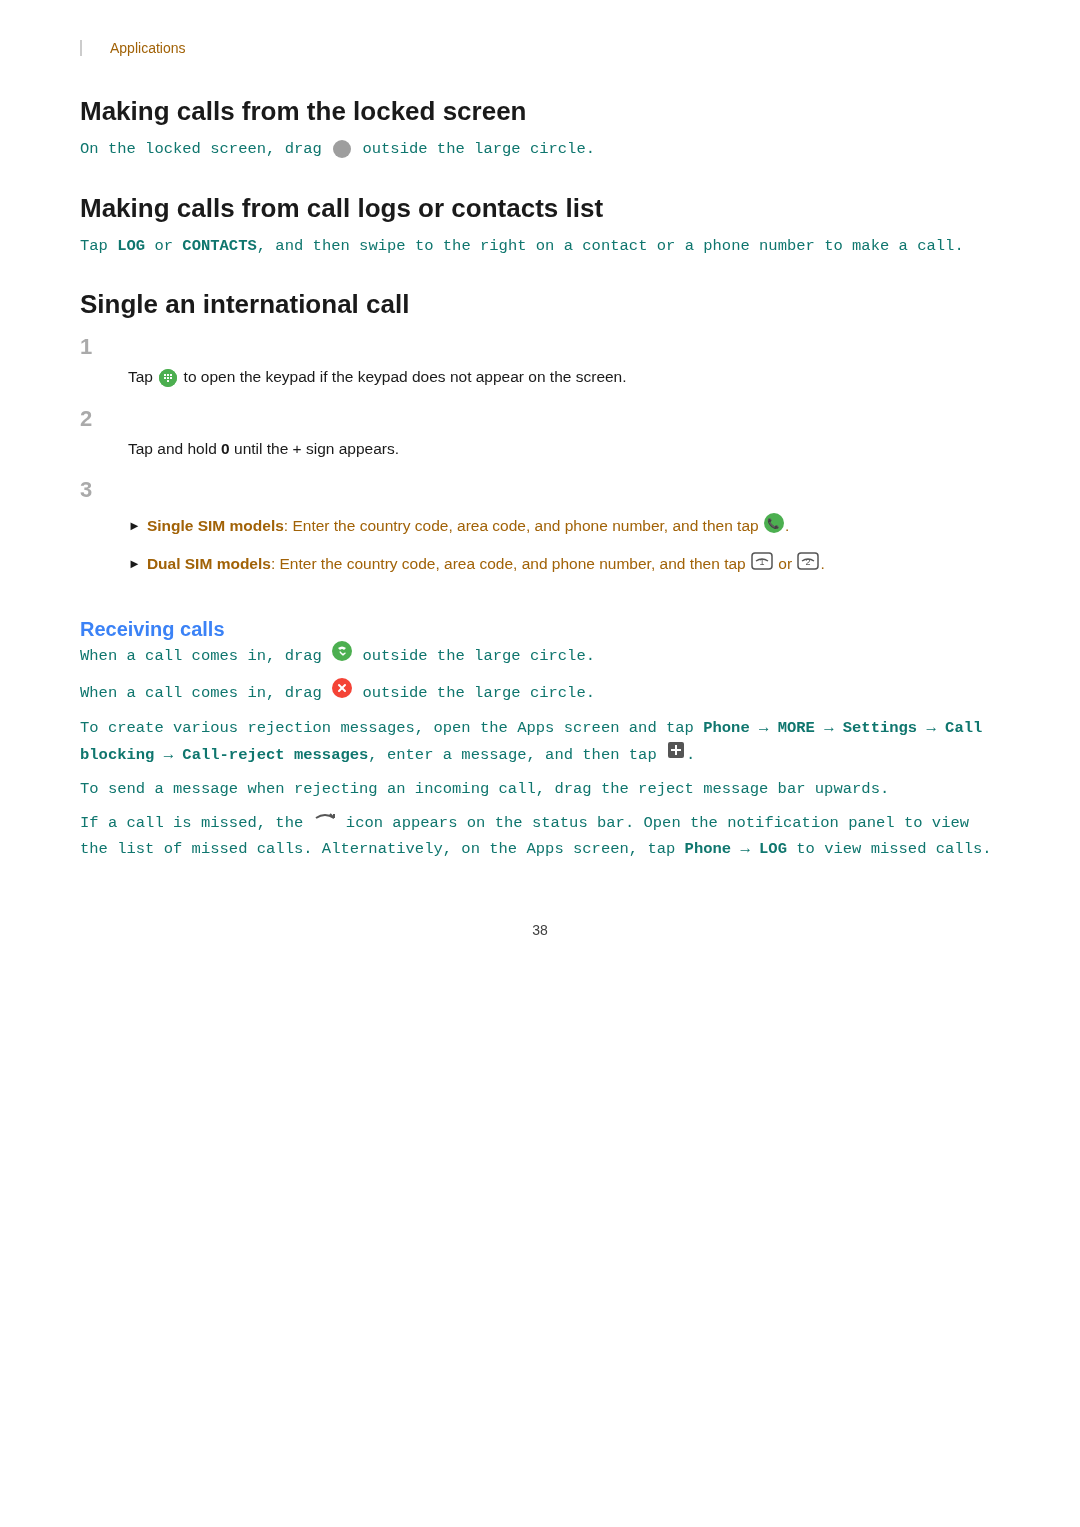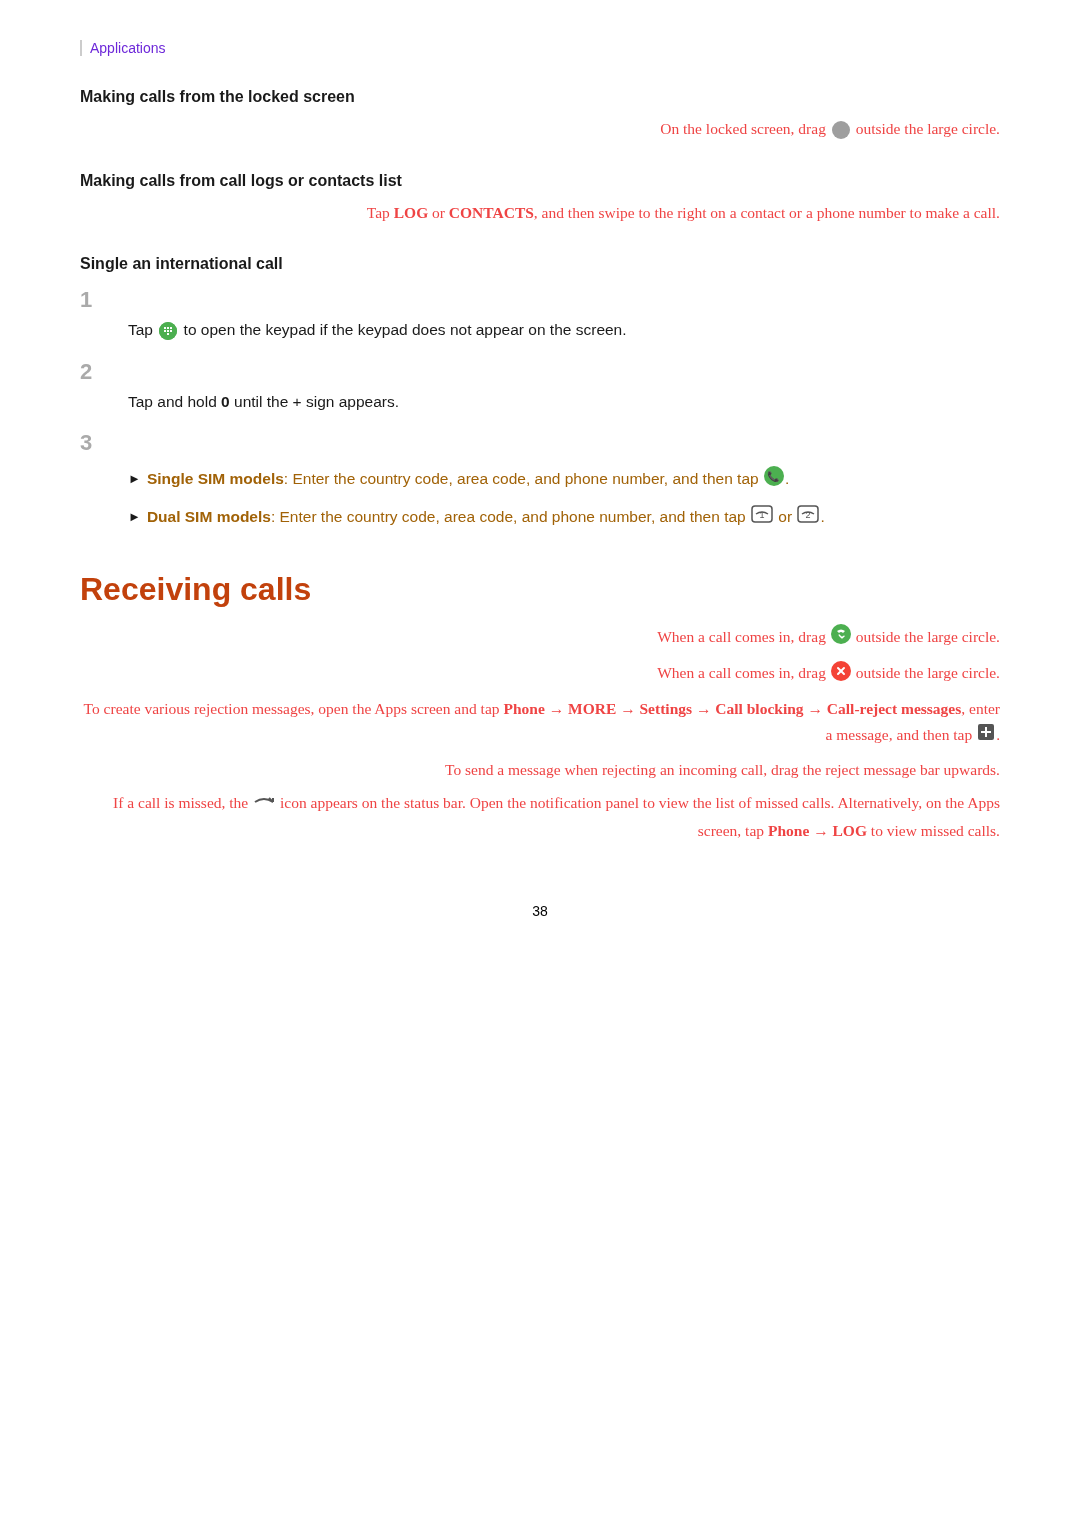--- a/index.html
+++ b/index.html
@@ -18,52 +18,50 @@
       position: relative;
     }
 
     .page-container {
       padding: 40px 80px 60px 80px;
       max-width: 1080px;
     }
 
     .breadcrumb {
       font-size: 14px;
-      color: #6d28d9;
-      font-family: Arial, sans-serif;
-      margin-bottom: 32px;
+      color: #a16207;
+      font-family: Arial, sans-serif;
+      margin-bottom: 40px;
       border-left: 2px solid #ccc;
-      padding-left: 8px;
+      padding-left: 28px;
     }
 
     .section-heading {
-      font-size: 16px;
+      font-size: 26px;
       font-weight: bold;
       color: #1a1a1a;
       font-family: Arial, sans-serif;
       margin-bottom: 10px;
       margin-top: 30px;
     }
 
     .main-section-heading {
-      font-size: 32px;
+      font-size: 20px;
       font-weight: bold;
-      color: #c2410c;
-      font-family: Arial, sans-serif;
-      margin-bottom: 16px;
+      color: #3b82f6;
+      font-family: Arial, sans-serif;
       margin-top: 40px;
     }
 
     .body-text {
       font-size: 15.5px;
       line-height: 1.65;
-      font-family: Liberation Serif, serif;
-      color: #ef4444;
+      font-family: Liberation Mono, monospace;
+      color: #0f766e;
       margin-bottom: 8px;
-      text-align: right;
     }
 
     .bold-text {
       font-weight: bold;
     }
 
     .numbered-list {
       margin: 12px 0 12px 0;
     }
 
@@ -131,21 +129,21 @@
       border-radius: 50%;
       vertical-align: middle;
       margin: 0 2px;
       position: relative;
     }
 
     .page-number {
       text-align: center;
       font-family: Arial, sans-serif;
       font-size: 14px;
-      color: #000000;
+      color: #404040;
       margin-top: 60px;
     }
 
     
     .phone-icon-svg {
       display: inline-block;
       vertical-align: middle;
       margin: 0 1px;
     }
   </style>

